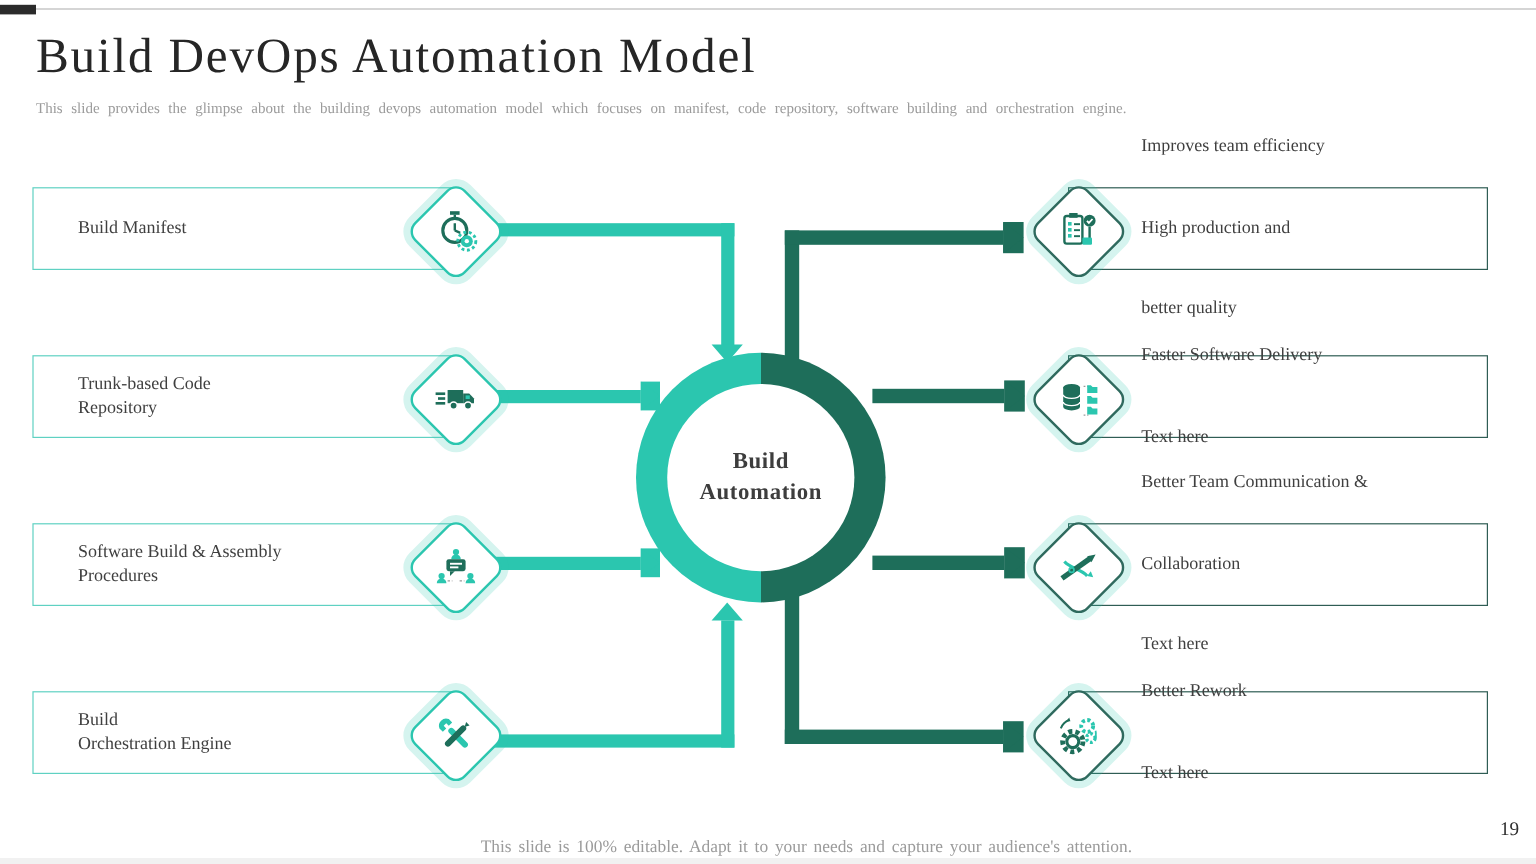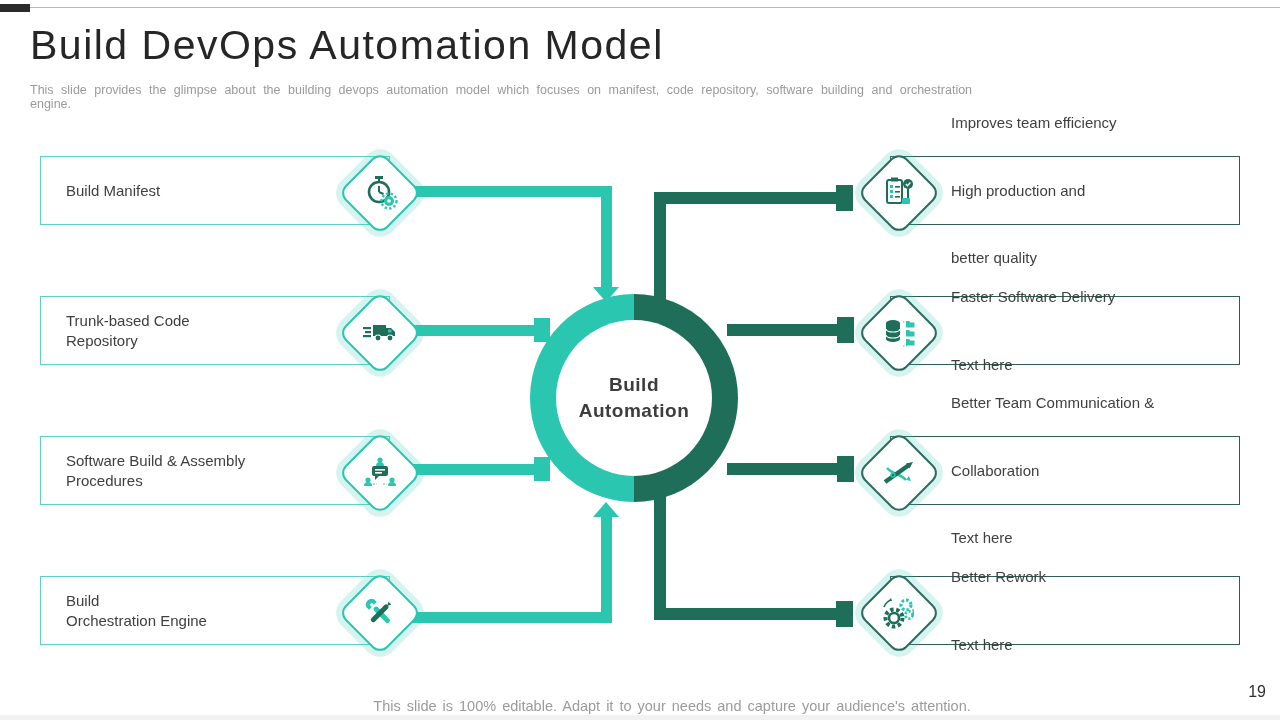--- a/index.html
+++ b/index.html
@@ -1,36 +1,36 @@
 <!DOCTYPE html>
 <html><head>
 <meta charset="utf-8">
 <style>
   html,body{margin:0;padding:0;background:#fff;}
   .slide{position:relative;width:1280px;height:720px;background:#fff;overflow:hidden;
-         font-family:Liberation Sans, sans-serif;color:#3f3f3f;}
+         font-family:Liberation Serif, serif;color:#3f3f3f;}
   
   .top-rule{position:absolute;left:0;top:7px;width:1280px;height:1px;background:#b9b9b9;}
   .top-corner{position:absolute;left:0;top:4px;width:30px;height:8px;background:#2b2b2b;}
   .bottom-strip{position:absolute;left:0;top:715px;width:1280px;height:5px;background:#f1f1f1;}
 
   .title{position:absolute;left:30px;top:22px;font-size:41px;font-weight:400;
          letter-spacing:1.5px;color:#262626;}
   .subtitle{position:absolute;left:30px;top:83px;width:980px;font-size:12.5px;
             color:#9b9b9b;word-spacing:4px;}
   .footer{position:absolute;left:0;top:698px;width:1280px;text-align:center;
           font-size:14.5px;color:#9b9b9b;word-spacing:2px;margin-left:32px;}
   .page-num{position:absolute;left:1226px;top:683px;width:40px;font-size:16px;
             color:#2f2f2f;font-weight:400;text-align:right;}
 
   
   .ibox{position:absolute;width:350px;height:69px;background:#fff;display:flex;
         flex-direction:column;justify-content:center;font-size:15px;line-height:19.5px;
         color:#3f3f3f;z-index:1;}
-  .ibox.left{left:40px;border:1px solid #5fd1c2;padding-left:25px;box-sizing:border-box;}
+  .ibox.left{left:27px;border:1px solid #5fd1c2;padding-left:37px;box-sizing:border-box;}
   .ibox.right{left:890px;border:1px solid #2f5d54;padding-left:60px;box-sizing:border-box;gap:48px;}
   .r1{top:156px}.r2{top:296px}.r3{top:436px}.r4{top:576px}
 
   
   .diamond{position:absolute;width:56px;height:56px;background:#fff;border-radius:11px;
            transform:rotate(45deg);z-index:3;display:flex;align-items:center;justify-content:center;
            box-shadow:0 0 0 6px rgba(43,198,175,.20);}
   .diamond.left{border:2px solid #2bc6af;}
   .diamond.right{border:2px solid #2f6a5e;}
   .diamond .icon{transform:rotate(-45deg);width:40px;height:40px;}

